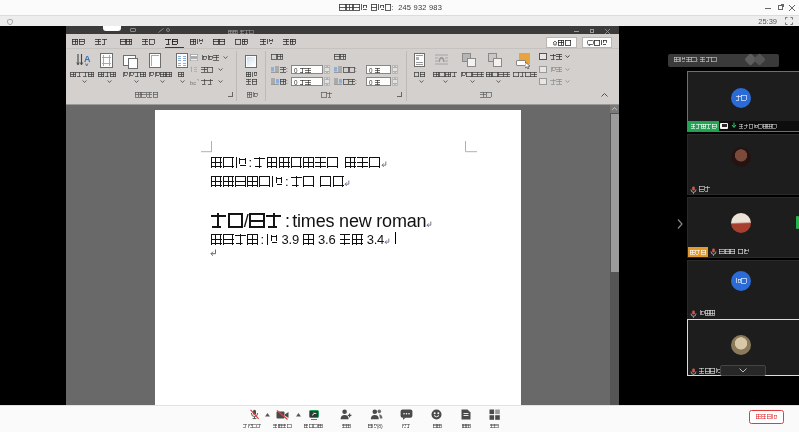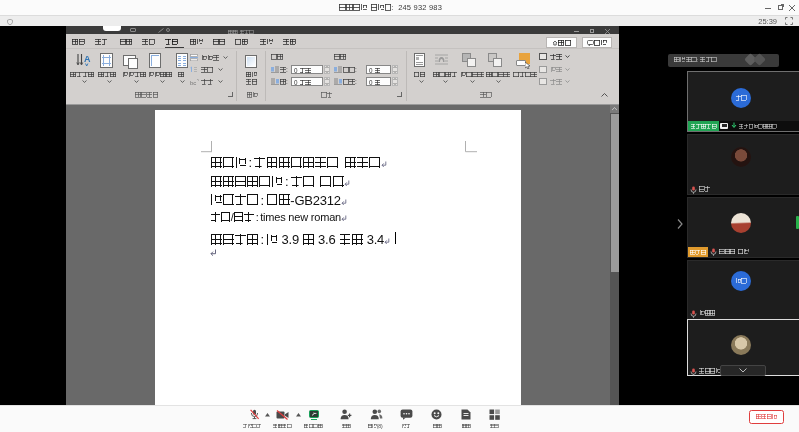--- a/index.html
+++ b/index.html
@@ -258,24 +258,21 @@
       </svg>
 <svg class="a" style="left:397px;top:115px" width="13" height="12">
         <path d="M0.5,0 V10.7 M0.5,10.7 H12" stroke="#b0b0b0" stroke-width="1" fill="none"></path>
       </svg>
 <div class="a" style="left:142px;top:129px;height:14px;font-size:13px;color:#111;white-space:nowrap;letter-spacing:-0.2px"><i class="k k6"></i><i class="k k4"></i><i class="k k5"></i><span style="display:inline-block;width:.55em;text-align:center;font-style:normal">:</span><i class="k k2"></i><i class="k k6"></i><i class="k k6"></i><i class="k k4"></i><i class="k k6"></i><i class="k k3"></i><i class="k k4"></i><i class="ksp"></i><i class="k k6"></i><i class="k k3"></i><i class="k k4"></i><svg style="vertical-align:-1px" width="6" height="7">
           <path d="M4.8,0.5 V4.2 H1 M2.8,2.4 L1,4.2 L2.8,6" fill="none" stroke="#5a5a78" stroke-width="0.8"></path>
         </svg></div>
 <div class="a" style="left:142px;top:148px;height:14px;font-size:13px;color:#111;white-space:nowrap;letter-spacing:-0.2px"><i class="k k6"></i><i class="k k6"></i><i class="k k1"></i><i class="k k6"></i><i class="k k4"></i><i class="k k5"></i><span style="display:inline-block;width:.55em;text-align:center;font-style:normal">:</span><i class="k k2"></i><i class="k k4"></i><i class="ksp"></i><i class="k k4"></i><i class="k k4"></i><svg style="vertical-align:-1px" width="6" height="7">
           <path d="M4.8,0.5 V4.2 H1 M2.8,2.4 L1,4.2 L2.8,6" fill="none" stroke="#5a5a78" stroke-width="0.8"></path>
         </svg></div>
-<div class="a" style="left:142px;top:166.5px;height:14px;font-size:13px;color:#111;white-space:nowrap;letter-spacing:-0.2px"><i class="k k5"></i><i class="k k4"></i><i class="k k2"></i><i class="k k4"></i><span style="display:inline-block;width:.55em;text-align:center;font-style:normal">:</span><i class="k k4"></i><i class="k k6"></i>-GB2312<svg style="vertical-align:-1px" width="6" height="7">
-          <path d="M4.8,0.5 V4.2 H1 M2.8,2.4 L1,4.2 L2.8,6" fill="none" stroke="#5a5a78" stroke-width="0.8"></path>
-        </svg></div>
-<div class="a" style="left:142px;top:185px;height:14px;font-size:11px;color:#111;white-space:nowrap;letter-spacing:-0.2px"><i class="k k2"></i><i class="k k4"></i>/<i class="k k1"></i><i class="k k2"></i><span style="display:inline-block;width:.55em;text-align:center;font-style:normal">:</span>times new roman<svg style="vertical-align:-1px" width="6" height="7">
+<div class="a" style="left:142px;top:185px;height:14px;font-size:18px;color:#111;white-space:nowrap;letter-spacing:-0.2px"><i class="k k2"></i><i class="k k4"></i>/<i class="k k1"></i><i class="k k2"></i><span style="display:inline-block;width:.55em;text-align:center;font-style:normal">:</span>times new roman<svg style="vertical-align:-1px" width="6" height="7">
           <path d="M4.8,0.5 V4.2 H1 M2.8,2.4 L1,4.2 L2.8,6" fill="none" stroke="#5a5a78" stroke-width="0.8"></path>
         </svg></div>
 <div class="a" style="left:142px;top:206px;height:14px;font-size:13px;color:#111;white-space:nowrap;letter-spacing:-0.2px"><i class="k k6"></i><i class="k k1"></i><i class="k k2"></i><i class="k k6"></i><span style="display:inline-block;width:.55em;text-align:center;font-style:normal">:</span><i class="k k5"></i> 3.9 <i class="k k6"></i> 3.6 <i class="k k3"></i><i class="k k6"></i> 3.4<svg style="vertical-align:-1px" width="6" height="7">
           <path d="M4.8,0.5 V4.2 H1 M2.8,2.4 L1,4.2 L2.8,6" fill="none" stroke="#5a5a78" stroke-width="0.8"></path>
         </svg></div>
 <div class="a" style="left:327px;top:206px;width:1px;height:12px;background:#000"></div>
 <svg class="a" style="left:142px;top:223px" width="7" height="8">
         <path d="M5.5,0.5 V4.7 H1 M3,2.7 L1,4.7 L3,6.7" fill="none" stroke="#555570" stroke-width="0.9"></path>
       </svg>
 </div>

